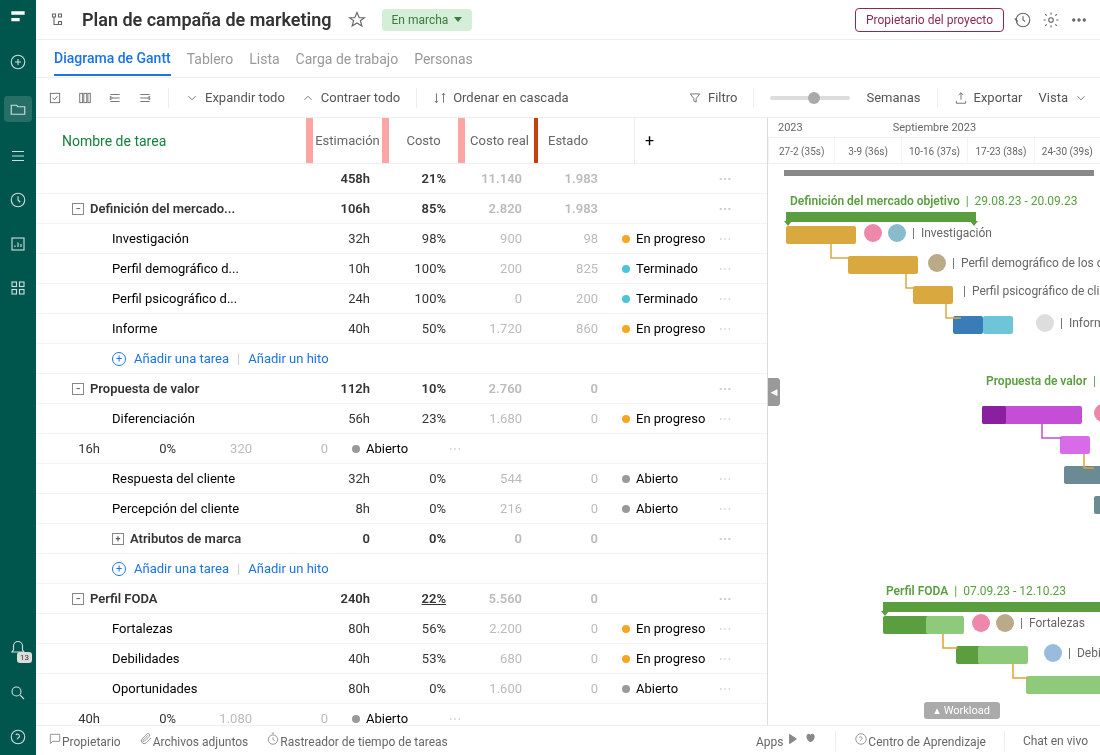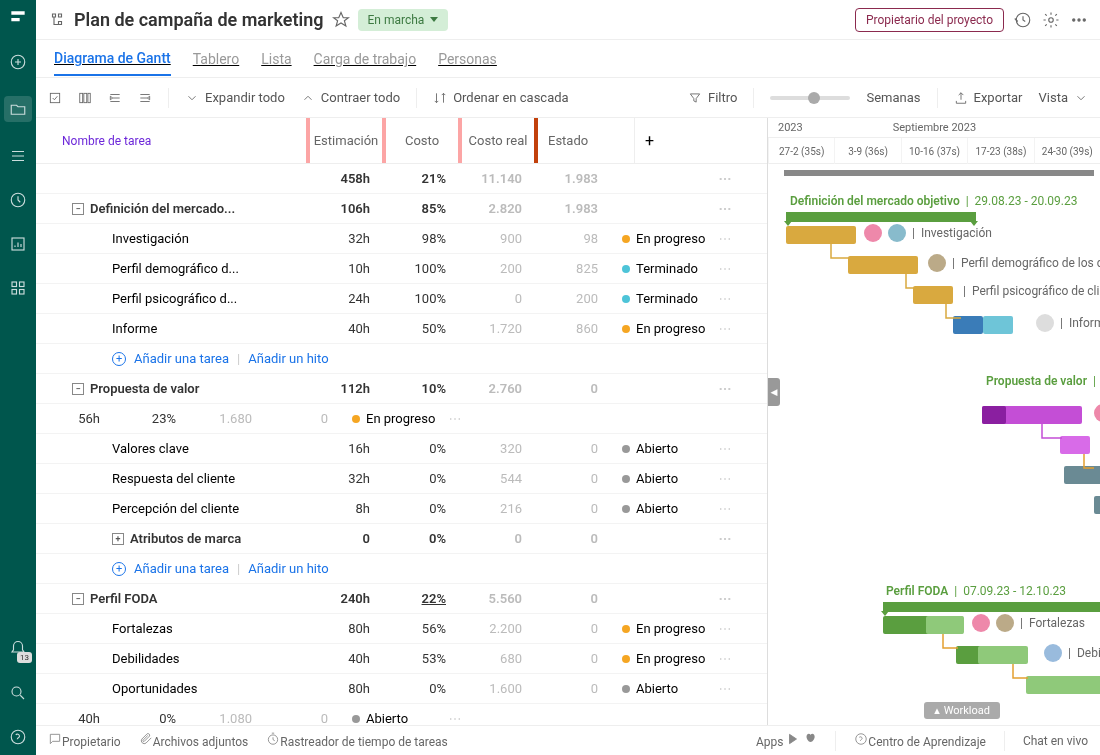--- a/index.html
+++ b/index.html
@@ -5,43 +5,43 @@
 * { box-sizing: border-box; margin: 0; padding: 0; font-family: -apple-system, BlinkMacSystemFont, "Segoe UI", Roboto, sans-serif; }
 body { width: 1100px; height: 755px; overflow: hidden; display: flex; background: #fff; }
 .sidebar { width: 36px; background: #00564d; display: flex; flex-direction: column; justify-content: space-between; padding: 8px 0; }
 .sidebar-top, .sidebar-bottom { display: flex; flex-direction: column; align-items: center; gap: 24px; }
 .side-icon { width: 20px; height: 20px; color: #fff; cursor: pointer; display: flex; align-items: center; justify-content: center; position: relative; }
 .side-icon svg { width: 18px; height: 18px; stroke: #cdd; fill: none; stroke-width: 1.5; }
 .side-icon.logo svg { width: 22px; height: 22px; }
 .side-badge { position: absolute; bottom: -4px; right: -4px; background: #ddd; color: #333; font-size: 8px; padding: 1px 3px; border-radius: 3px; }
 .main { flex: 1; display: flex; flex-direction: column; }
 .header { height: 40px; display: flex; align-items: center; padding: 0 12px; border-bottom: 1px solid #eee; }
-.header-left { display: flex; align-items: center; gap: 8px; flex: 1; }
+.header-left { display: flex; align-items: center; gap: 16px; flex: 1; }
 .header-title { font-size: 18px; font-weight: 600; color: #333; }
 .status-badge { background: #d4eed7; color: #3d7a42; font-size: 12px; padding: 4px 10px; border-radius: 4px; display: flex; align-items: center; gap: 6px; }
 .chevron-down { width: 0; height: 0; border-left: 4px solid transparent; border-right: 4px solid transparent; border-top: 5px solid #3d7a42; }
 .header-right { display: flex; align-items: center; gap: 10px; }
 .owner-btn { border: 1px solid #8b2a4e; color: #8b2a4e; background: #fff; padding: 4px 10px; border-radius: 4px; font-size: 12px; cursor: pointer; }
 .hdr-icon { width: 18px; height: 18px; cursor: pointer; }
 .hdr-icon svg { width: 18px; height: 18px; stroke: #666; fill: none; stroke-width: 1.5; }
-.tabs { height: 38px; display: flex; align-items: center; gap: 22px; padding: 0 18px; border-bottom: 1px solid #eee; font-size: 14px; text-decoration: underline; }
+.tabs { height: 38px; display: flex; align-items: center; gap: 16px; padding: 0 18px; border-bottom: 1px solid #eee; font-size: 14px; }
 .tab { color: #999; cursor: pointer; padding-bottom: 8px; margin-bottom: -9px; }
 .tab.active { color: #1a73e8; border-bottom: 2px solid #1a73e8; font-weight: 500; }
 .toolbar { height: 40px; display: flex; align-items: center; padding: 0 12px; gap: 16px; border-bottom: 1px solid #eee; font-size: 13px; color: #555; }
 .toolbar .tb-item { display: flex; align-items: center; gap: 6px; cursor: pointer; }
 .toolbar .tb-spacer { flex: 1; }
 .toolbar svg { width: 14px; height: 14px; stroke: #666; fill: none; stroke-width: 1.5; }
 .sep { width: 1px; height: 20px; background: #eee; }
 .slider { width: 80px; height: 4px; background: #ddd; border-radius: 2px; position: relative; }
 .slider::after { content: ''; position: absolute; left: 38px; top: -4px; width: 12px; height: 12px; background: #aaa; border-radius: 50%; }
 .content { flex: 1; display: flex; overflow: hidden; }
 .grid { width: 732px; display: flex; flex-direction: column; border-right: 1px solid #ddd; overflow: hidden; }
 .grid-header { display: flex; height: 46px; border-bottom: 1px solid #eee; }
-.gh-name { width: 270px; display: flex; align-items: center; padding-left: 26px; font-size: 12px; color: #6d28d9; }
-.gh-cell { width: 76px; display: flex; align-items: center; justify-content: center; font-size: 13px; color: #666; border-left: 4px solid #fca5a5; }
+.gh-name { width: 270px; display: flex; align-items: center; padding-left: 26px; font-size: 14px; color: #15803d; }
+.gh-cell { width: 76px; display: flex; align-items: center; justify-content: center; font-size: 13px; color: #666; border-left: 7px solid #fca5a5; }
 .gh-status { width: 100px; display: flex; align-items: center; padding-left: 10px; font-size: 13px; color: #666; border-left: 4px solid #c2410c; }
 .gh-add { width: 30px; display: flex; align-items: center; justify-content: center; border-left: 1px solid #eee; }
 .grid-body { flex: 1; overflow-y: auto; }
 .row { display: flex; height: 30px; border-bottom: 1px solid #f3f3f3; align-items: center; font-size: 13px; }
 .row.summary { font-weight: 600; color: #333; }
 .rc-name { width: 270px; display: flex; align-items: center; gap: 6px; overflow: hidden; white-space: nowrap; }
 .rc-name.indent0 { padding-left: 12px; }
 .rc-name.indent1 { padding-left: 36px; }
 .rc-name.indent2 { padding-left: 76px; }
 .collapse-icon { width: 12px; height: 12px; border: 1px solid #888; display: flex; align-items: center; justify-content: center; font-size: 9px; color: #555; cursor: pointer; }
@@ -358,34 +358,34 @@
               <span>Propuesta de valor</span>
             </div>
             <div class="rc-num" style="color: rgb(51, 51, 51);">112h</div>
             <div class="rc-num" style="color: rgb(51, 51, 51);">10%</div>
             <div class="rc-num muted">2.760</div>
             <div class="rc-num muted">0</div>
             <div class="rc-status"></div>
             <div class="rc-action">⋯</div>
           </div>
           <div class="row">
+            <div class="rc-name indent2">
+              <span>Diferenciación</span>
+            </div>
             <div class="rc-num">56h</div>
             <div class="rc-num">23%</div>
             <div class="rc-num muted">1.680</div>
             <div class="rc-num muted">0</div>
             <div class="rc-status">
               <span class="status-dot" style="background:#f5a623"></span>
               <span>En progreso</span>
             </div>
             <div class="rc-action">⋯</div>
           </div>
           <div class="row">
-            <div class="rc-name indent2">
-              <span>Valores clave</span>
-            </div>
             <div class="rc-num">16h</div>
             <div class="rc-num">0%</div>
             <div class="rc-num muted">320</div>
             <div class="rc-num muted">0</div>
             <div class="rc-status">
               <span class="status-dot" style="background:#999"></span>
               <span>Abierto</span>
             </div>
             <div class="rc-action">⋯</div>
           </div>

